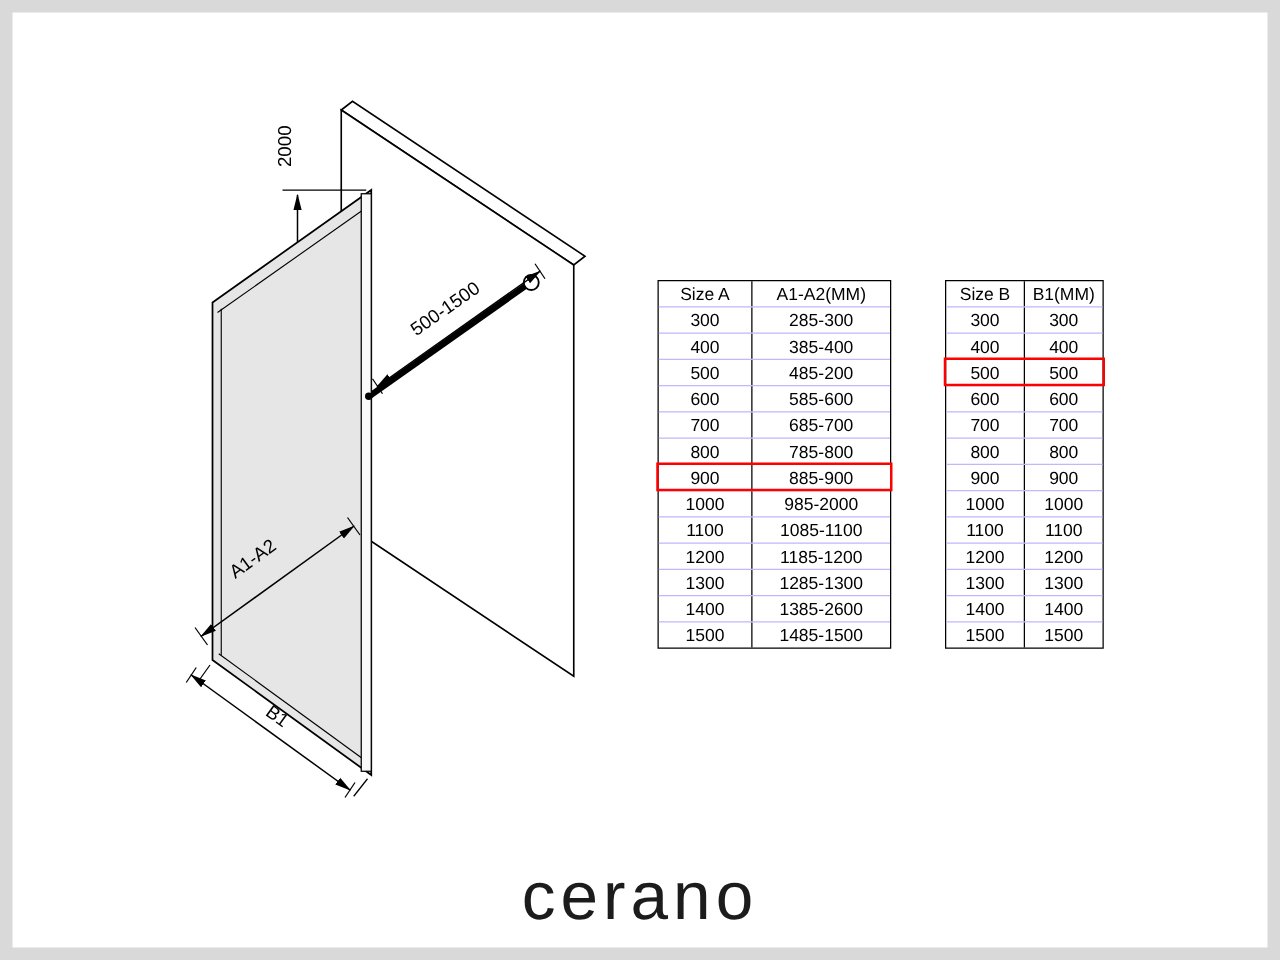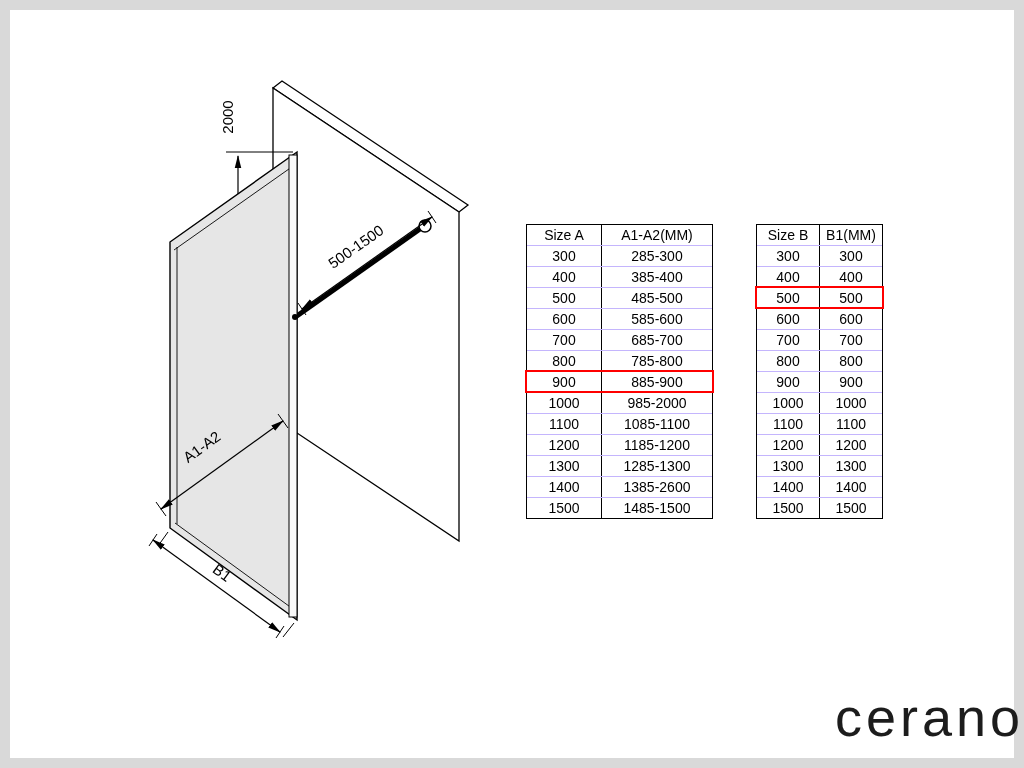--- a/index.html
+++ b/index.html
@@ -21,21 +21,21 @@
   .ta .c2{width:110px;text-align:right;}
   .tb .c1{width:62px;}
   .tb .c2{width:62px;}
   .hl{position:relative;}
   .hl::after{
     content:"";position:absolute;left:-2px;right:-2px;top:-2px;bottom:-1px;
     border:2px solid #ff0000;pointer-events:none;z-index:2;
   }
 
   .brand{
-    position:absolute;left:0;top:686px;width:1024px;text-align:right;
+    position:absolute;left:0;top:686px;width:1024px;text-align:center;
     font-size:54px;font-weight:300;letter-spacing:4px;color:#1c1c1c;
   }
 </style>
 </head>
 <body>
 
 <div class="page">
 
   <svg width="1024" height="768" viewBox="0 0 1024 768">
     <defs>
@@ -102,21 +102,21 @@
     <div class="trow">
       <div class="tc c1">300</div>
       <div class="tc c2">285-300</div>
     </div>
     <div class="trow">
       <div class="tc c1">400</div>
       <div class="tc c2">385-400</div>
     </div>
     <div class="trow">
       <div class="tc c1">500</div>
-      <div class="tc c2">485-500</div>
+      <div class="tc c2">485-200</div>
     </div>
     <div class="trow">
       <div class="tc c1">600</div>
       <div class="tc c2">585-600</div>
     </div>
     <div class="trow">
       <div class="tc c1">700</div>
       <div class="tc c2">685-700</div>
     </div>
     <div class="trow">

